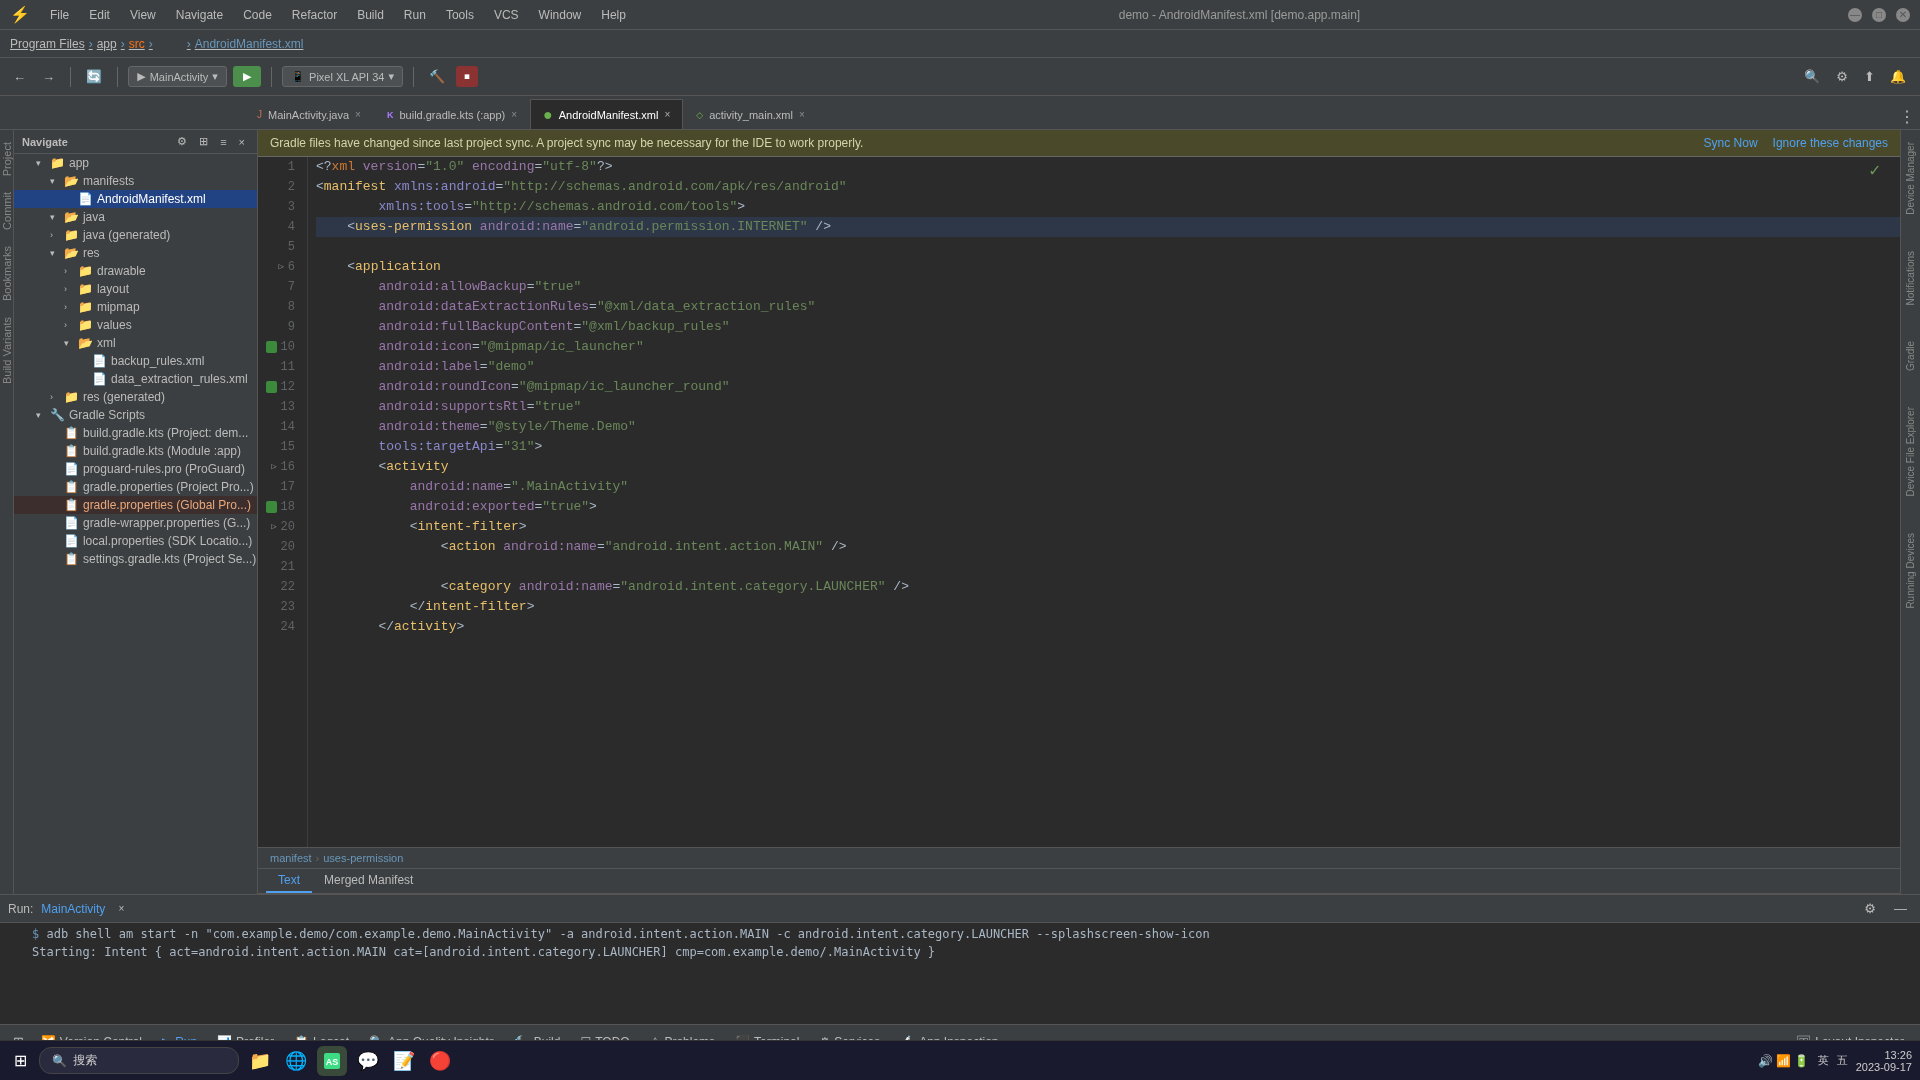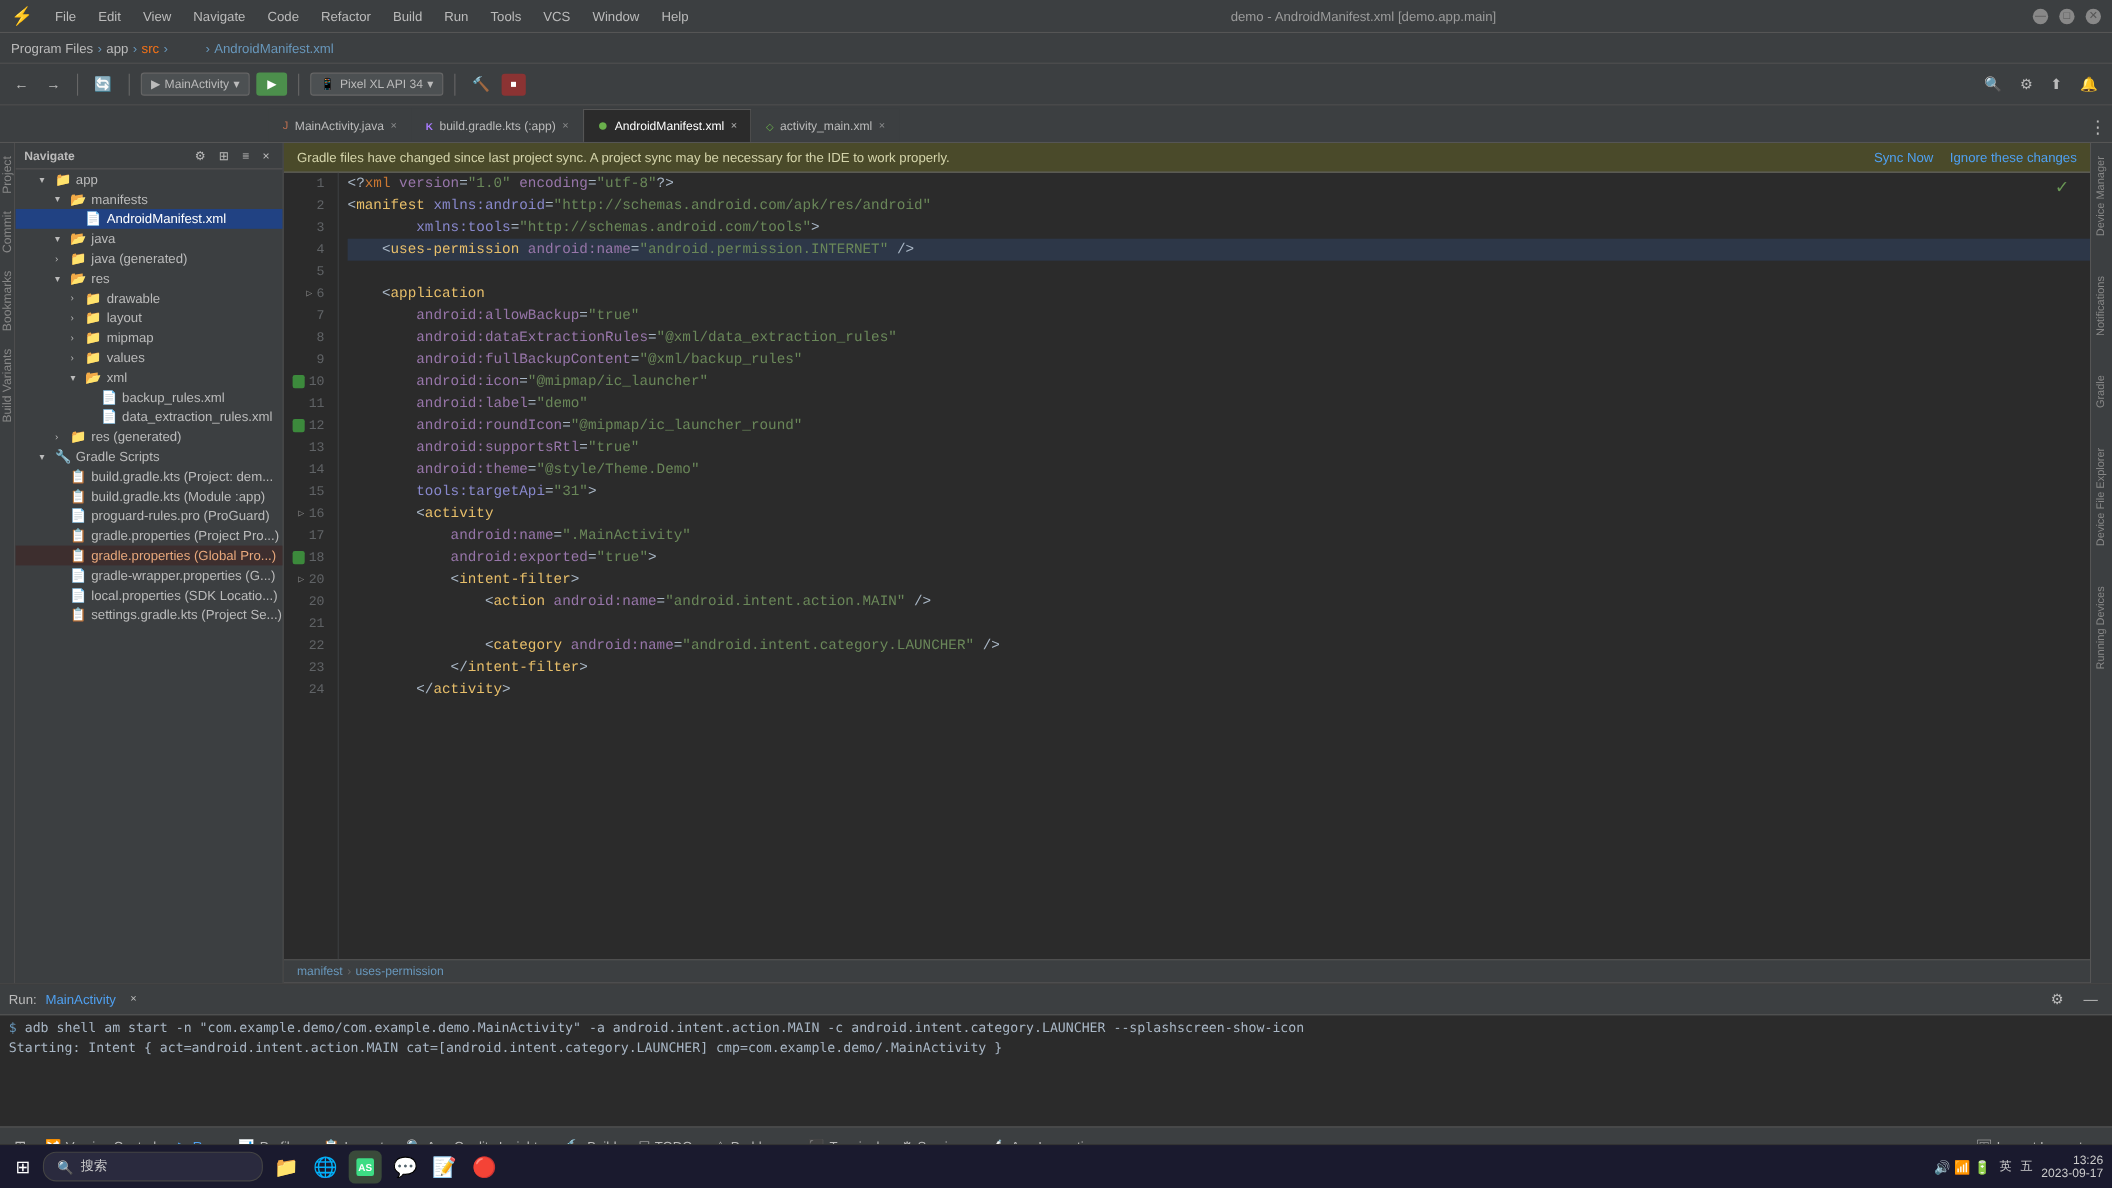--- a/index.html
+++ b/index.html
@@ -60,20 +60,21 @@
     .breadcrumb-bar {
       background: #3c3f41;
       height: 28px;
       display: flex;
       align-items: center;
       padding: 0 10px;
       font-size: 12px;
       border-bottom: 1px solid #555;
       gap: 4px;
       color: #bbb;
+      text-decoration: underline;
     }
     .breadcrumb-bar span { color: #6897bb; }
     .breadcrumb-sep { color: #666; }
 
     
     .toolbar {
       background: #3c3f41;
       height: 38px;
       display: flex;
       align-items: center;
@@ -384,20 +385,21 @@
       border-bottom: 1px solid #555;
       gap: 8px;
     }
     .bottom-content {
       flex: 1;
       padding: 4px 8px;
       font-family: 'Consolas', monospace;
       font-size: 12px;
       color: #a9b7c6;
       overflow-y: auto;
+      margin-left: 24px;
     }
     .bottom-content .cmd-line {
       color: #a9b7c6;
       margin-bottom: 4px;
     }
 
     
     .status-bar {
       height: 22px;
       background: #3c3f41;
@@ -956,20 +958,24 @@
 
         <div style="position:absolute; right:20px; top:4px; color:#6a9955; font-size:18px;">✓</div>
       </div>
 
       <div class="editor-breadcrumb">
         <span class="bc-item">manifest</span>
         <span class="bc-sep">›</span>
         <span class="bc-item">uses-permission</span>
       </div>
 
+      <div class="editor-sub-tabs">
+        <div class="sub-tab active">Text</div>
+        <div class="sub-tab">Merged Manifest</div>
+      </div>
     </div>
 
     <div class="right-panel" style="width:20px;">
       <div class="right-panel-tab" style="font-size:10px;">Device Manager</div>
       <div class="right-panel-tab" style="font-size:10px; margin-top:20px;">Notifications</div>
       <div class="right-panel-tab" style="font-size:10px; margin-top:20px;">Gradle</div>
       <div class="right-panel-tab" style="font-size:10px; margin-top:20px;">Device File Explorer</div>
       <div class="right-panel-tab" style="font-size:10px; margin-top:20px;">Running Devices</div>
     </div>
   </div>

